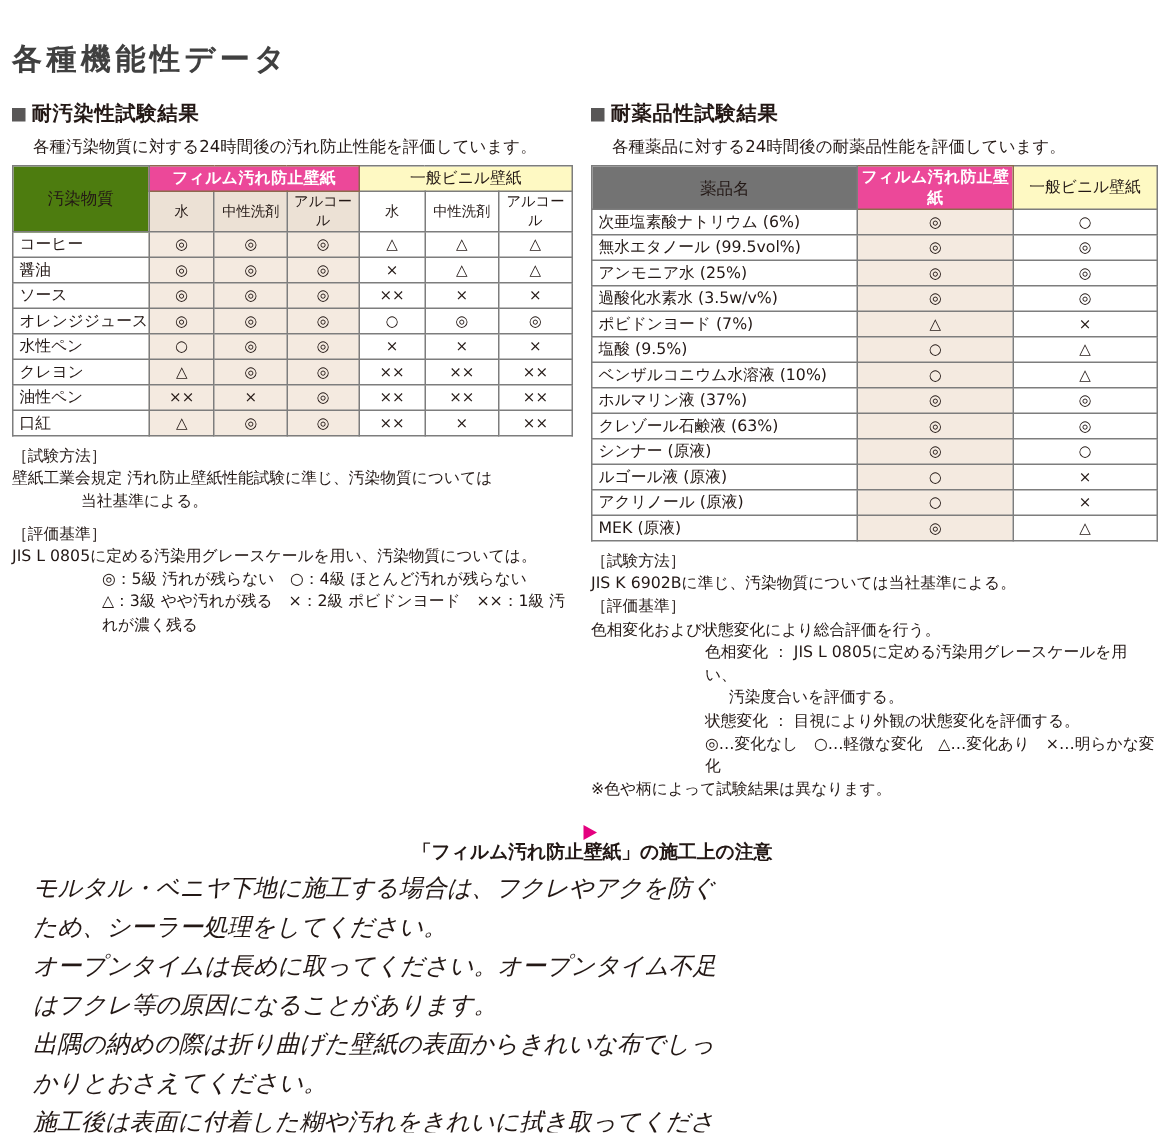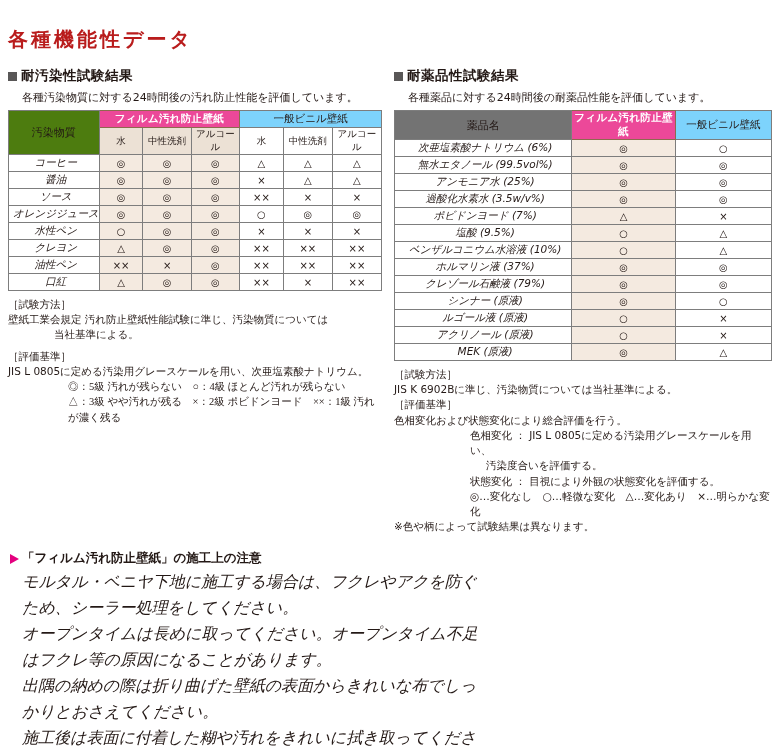--- a/index.html
+++ b/index.html
@@ -12,21 +12,21 @@
     position: relative;
     overflow: hidden;
   }
   .page { position:relative; width:780px; height:755px; padding: 0; }
 
   
   .main-title {
     font-size: 20px;
     font-weight: bold;
     letter-spacing: 3px;
-    color: #b91c1c;
+    color: #404040;
     margin: 26px 0 14px 8px;
   }
 
   
   .columns { display:flex; margin-top: 12px; }
   .col { width: 390px; padding: 0 8px; }
   .col.right { padding-left: 4px; }
 
   .sec-head {
     font-size: 13.5px;
@@ -63,60 +63,59 @@
   }
   table.stain th.brand, table.chem th.brand {
     background: #ec4899;
     color: #ffffff;
     font-weight: bold;
     font-size: 10.5px;
     letter-spacing: 0.3px;
     border-color: #8d6a4e;
   }
   table.stain th.general, table.chem th.general {
-    background: #7dd3fc;
+    background: #fef9c3;
     color: #231815;
     font-size: 10.5px;
   }
   table.stain th.corner {
     background: #4d7c0f;
     color:#231815;
     font-size: 11px;
   }
   table.chem th.corner {
     background:#737373; color:#231815; font-size:11px;
   }
   table.stain th.sub-brand { background:#ece1d5; font-size:9.5px; }
   table.stain th.sub-gen   { background:#ffffff; font-size:9.5px; }
   table.stain td.rowlab, table.chem td.rowlab {
-    text-align: center;
+    text-align: left;
     padding-left: 4px;
     font-size: 10.5px;
     white-space: nowrap;
-    font-style: italic;
   }
   table.stain td.b, table.chem td.b { background:#f4eae0; }
   table.stain td.g, table.chem td.g { background:#ffffff; }
   .sym { font-size: 10px; line-height: 1; letter-spacing:0px; }
 
   
   .notes { font-size: 10.5px; line-height: 1.45; margin-top: 6px; color:#231815; }
   .notes .nline { display:flex;flex-direction:column; }
   .notes .nlabel { white-space: nowrap; }
   .notes .nbody { }
   .notes .indent1 { margin-left: 46px; }
-  .notes .indent2 { margin-left: 60px; font-family: Liberation Serif, serif; }
+  .notes .indent2 { margin-left: 60px; }
   .notes .indent3 { margin-left: 76px; }
   .notes .indent4 { margin-left: 92px; }
 
   
   .caution { margin: 16px 0 0 10px; }
   .caution-title {
     font-size: 12.5px; font-weight: bold; color:#231815;
-    display:flex; align-items:center; margin-bottom: 2px;
+    display:flex; align-items:center; margin-bottom: 2px; flex-direction: column;
   }
   .tri {
     width:0;height:0;
     border-left: 9px solid #e4007f;
     border-top: 5.5px solid transparent;
     border-bottom: 5.5px solid transparent;
     margin-right: 3px;
   }
   .caution-list { margin: 0; padding: 0; list-style: none; }
   .caution-list li {
@@ -238,21 +237,21 @@
       </table>
 
       <div class="notes">
         <div class="nline">
           <span class="nlabel">［試験方法］</span>
           <span class="nbody">壁紙工業会規定 汚れ防止壁紙性能試験に準じ、汚染物質については</span>
         </div>
         <div class="indent1">当社基準による。</div>
         <div class="nline" style="margin-top:6px">
           <span class="nlabel">［評価基準］</span>
-          <span class="nbody">JIS L 0805に定める汚染用グレースケールを用い、次亜塩素酸ナトリウム。</span>
+          <span class="nbody">JIS L 0805に定める汚染用グレースケールを用い、汚染物質については。</span>
         </div>
         <div class="indent2">◎：5級 汚れが残らない　○：4級 ほとんど汚れが残らない</div>
         <div class="indent2">△：3級 やや汚れが残る　×：2級 ポビドンヨード　××：1級 汚れが濃く残る</div>
       </div>
 
     </div>
 
     <div class="col right">
 
       <div class="sec-head">
@@ -304,21 +303,21 @@
               <td class="rowlab">ベンザルコニウム水溶液 (10%)</td>
               <td class="b"><span class="sym">○</span></td>
               <td class="g"><span class="sym">△</span></td>
             </tr>
             <tr>
               <td class="rowlab">ホルマリン液 (37%)</td>
               <td class="b"><span class="sym">◎</span></td>
               <td class="g"><span class="sym">◎</span></td>
             </tr>
             <tr>
-              <td class="rowlab">クレゾール石鹸液 (79%)</td>
+              <td class="rowlab">クレゾール石鹸液 (63%)</td>
               <td class="b"><span class="sym">◎</span></td>
               <td class="g"><span class="sym">◎</span></td>
             </tr>
             <tr>
               <td class="rowlab">シンナー (原液)</td>
               <td class="b"><span class="sym">◎</span></td>
               <td class="g"><span class="sym">○</span></td>
             </tr>
             <tr>
               <td class="rowlab">ルゴール液 (原液)</td>

